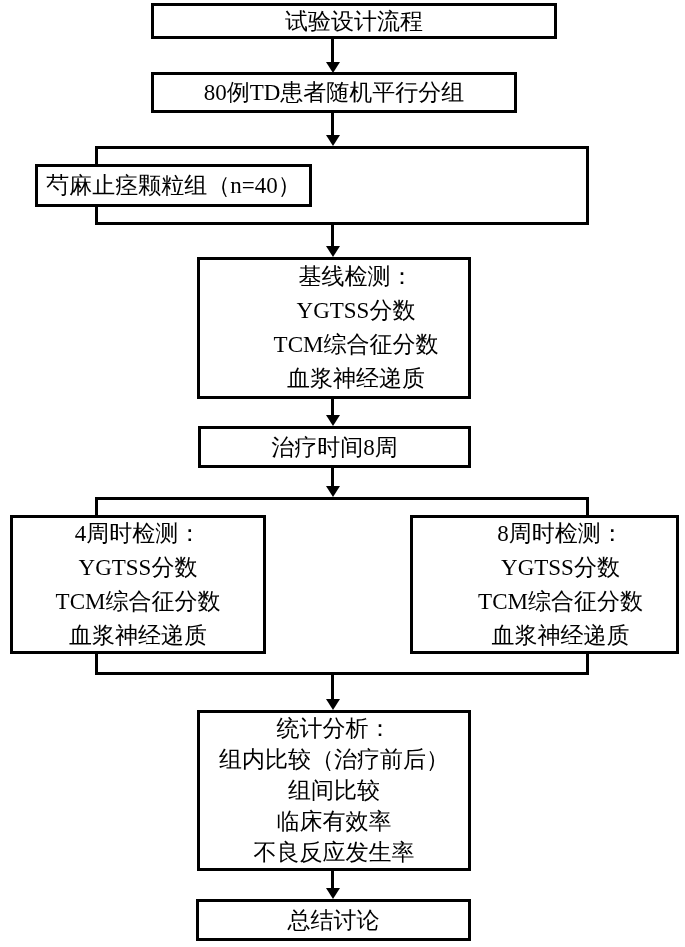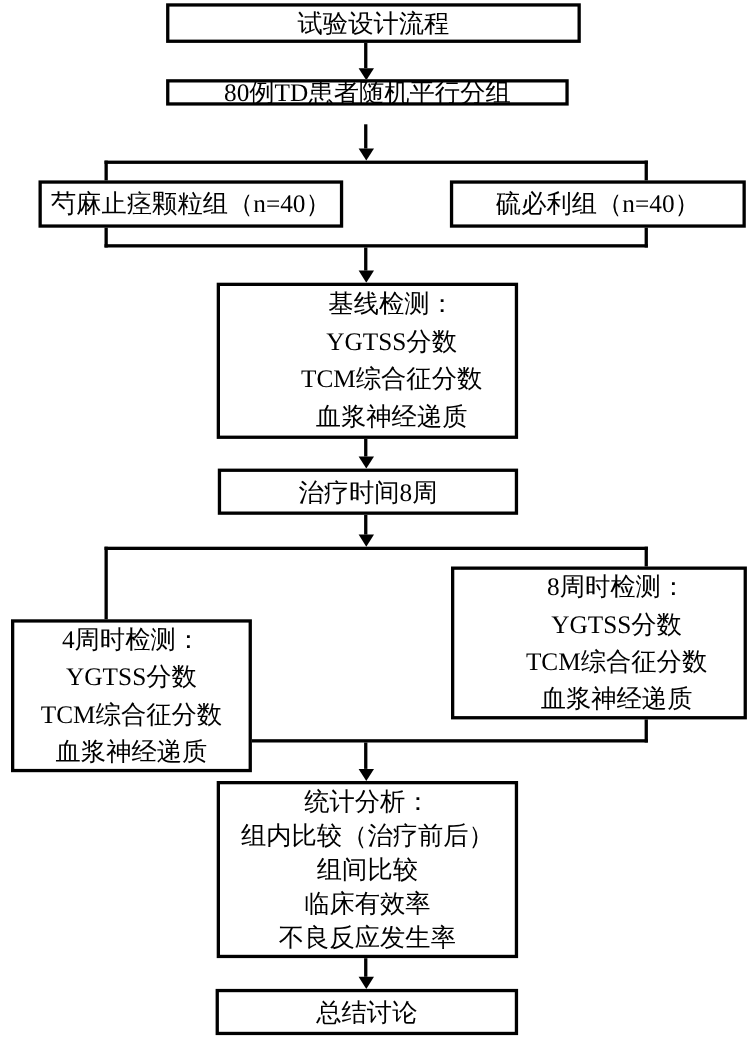--- a/index.html
+++ b/index.html
@@ -79,36 +79,35 @@
   <div class="vline" style="left:95px;  top:497px; height:178px;"></div>
   <div class="vline" style="left:586px; top:497px; height:178px;"></div>
   <div class="hline" style="left:95px;  top:672px; width:494px;"></div>
 
   <div class="vline" style="left:331px; top:675px; height:24px;"></div>
   <div class="ahead" style="left:326px; top:699px;"></div>
 
   <div class="vline" style="left:331px; top:871px; height:17px;"></div>
   <div class="ahead" style="left:326px; top:888px;"></div>
 
-  <div class="box single" style="left:151px; top:3px;   width:377px; height:36px;">试验设计流程</div>
+  <div class="box single" style="left:151px; top:3px;   width:406px; height:36px;">试验设计流程</div>
 
-  <div class="box single" style="left:151px; top:72px;  width:366px; height:24px;">80例TD患者随机平行分组</div>
+  <div class="box single" style="left:151px; top:72px;  width:366px; height:41px;">80例TD患者随机平行分组</div>
 
   <div class="box single" style="left:9px;   top:164px; width:277px; height:43px;margin-left:26px;">芍麻止痉颗粒组（n=40）</div>
 
-  <div class="box single" style="left:409px; top:164px; width:269px; height:43px;">硫必利组（n=40）</div>
 
   <div class="box" style="left:197px; top:257px; width:274px; height:142px;padding-left:44px;">基线检测：
 YGTSS分数
 TCM综合征分数
 血浆神经递质</div>
 
   <div class="box single" style="left:198px; top:426px; width:273px; height:42px;">治疗时间8周</div>
 
-  <div class="box" style="left:10px;  top:515px; width:219px; height:139px;margin-top:48px;">4周时检测：
+  <div class="box" style="left:10px;  top:515px; width:256px; height:139px;">4周时检测：
 YGTSS分数
 TCM综合征分数
 血浆神经递质</div>
 
   <div class="box" style="left:410px; top:515px; width:269px; height:139px;padding-left:32px;">8周时检测：
 YGTSS分数
 TCM综合征分数
 血浆神经递质</div>
 
   <div class="box single" style="left:196px; top:899px; width:275px; height:42px;">总结讨论</div>

